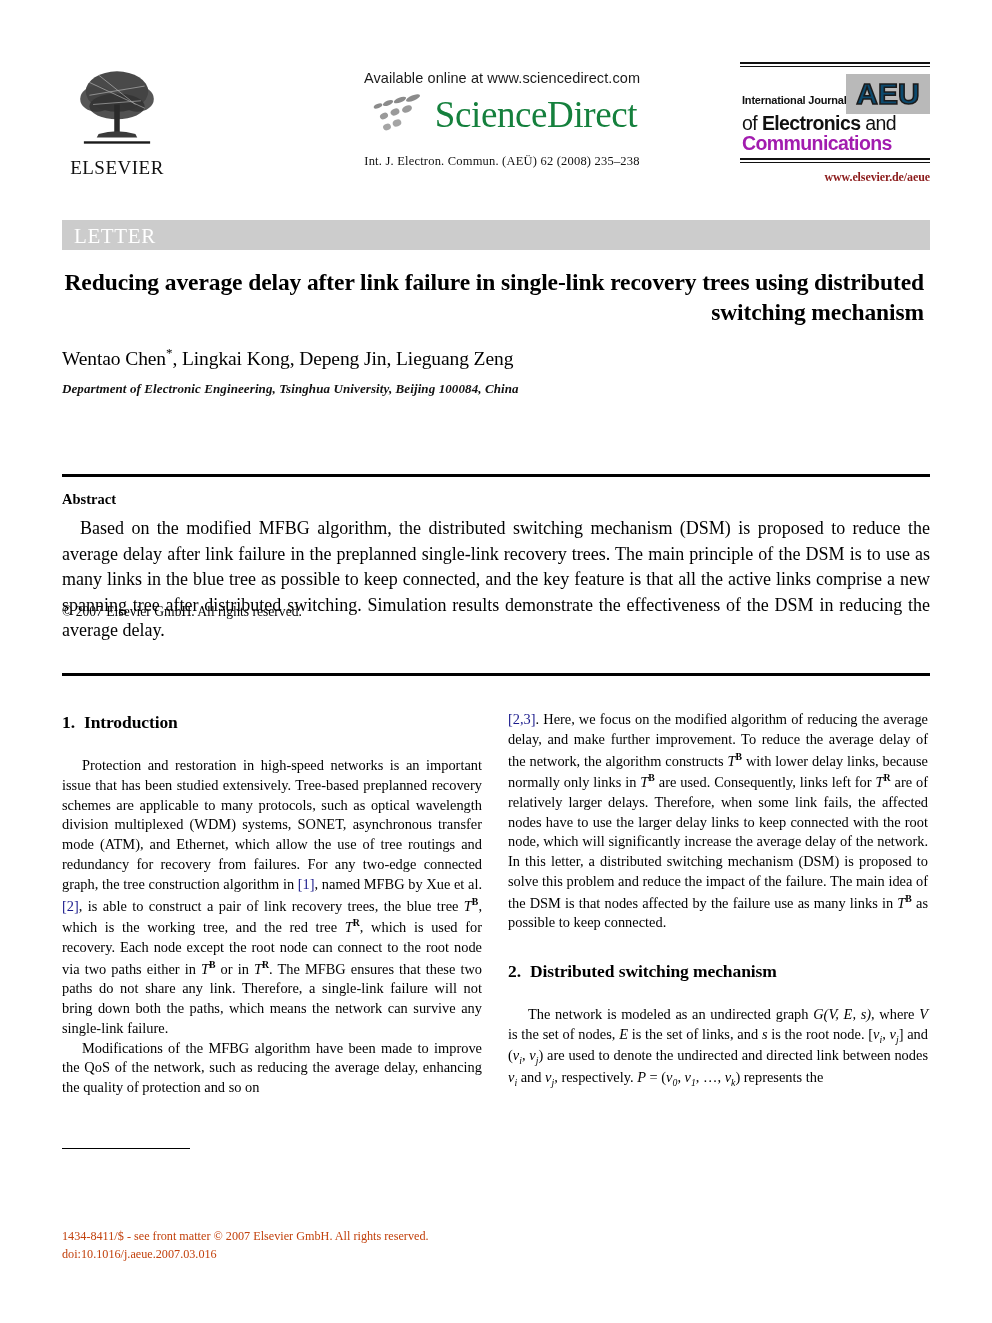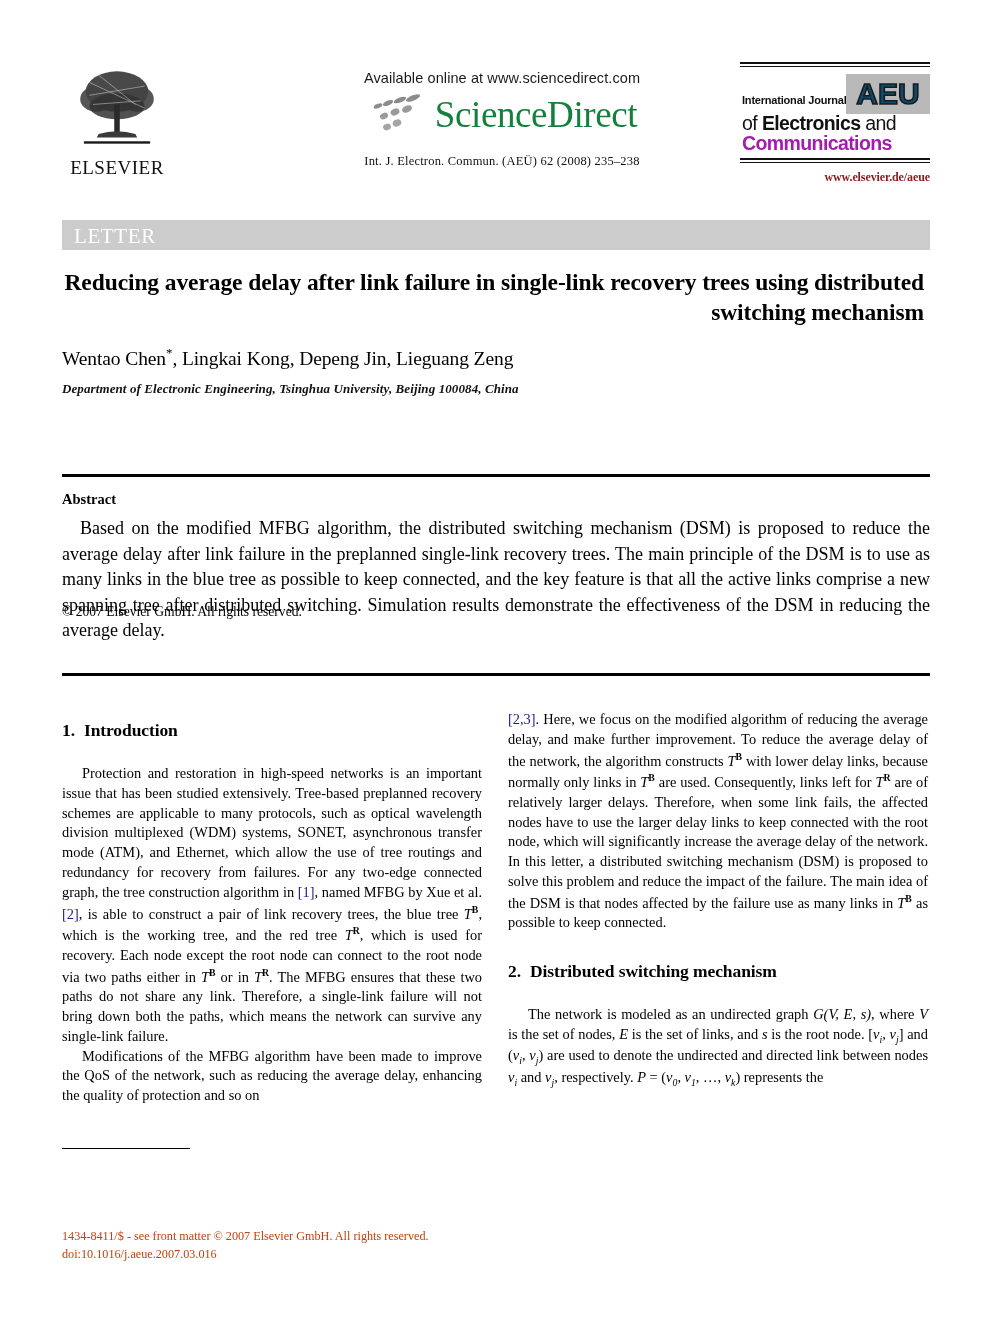--- a/index.html
+++ b/index.html
@@ -298,21 +298,21 @@
     text-align: justify;
     color: #000;
   }
   .col-left  { left: 62px; }
   .col-right { left: 508px; }
 
   h2.section {
     font-family: "Liberation Serif", serif;
     font-weight: bold;
     font-size: 17.5px;
-    margin: 8px 0 22px 0;
+    margin: 0 0 22px 0;
     text-align: left;
     letter-spacing: -0.1px;
   }
   h2.section .num { margin-right: 9px; }
   .col p {
     margin: 0;
     text-indent: 20px;
   }
   .col p.noindent { text-indent: 0; }
   .cite { color: #1a1a8c; }

